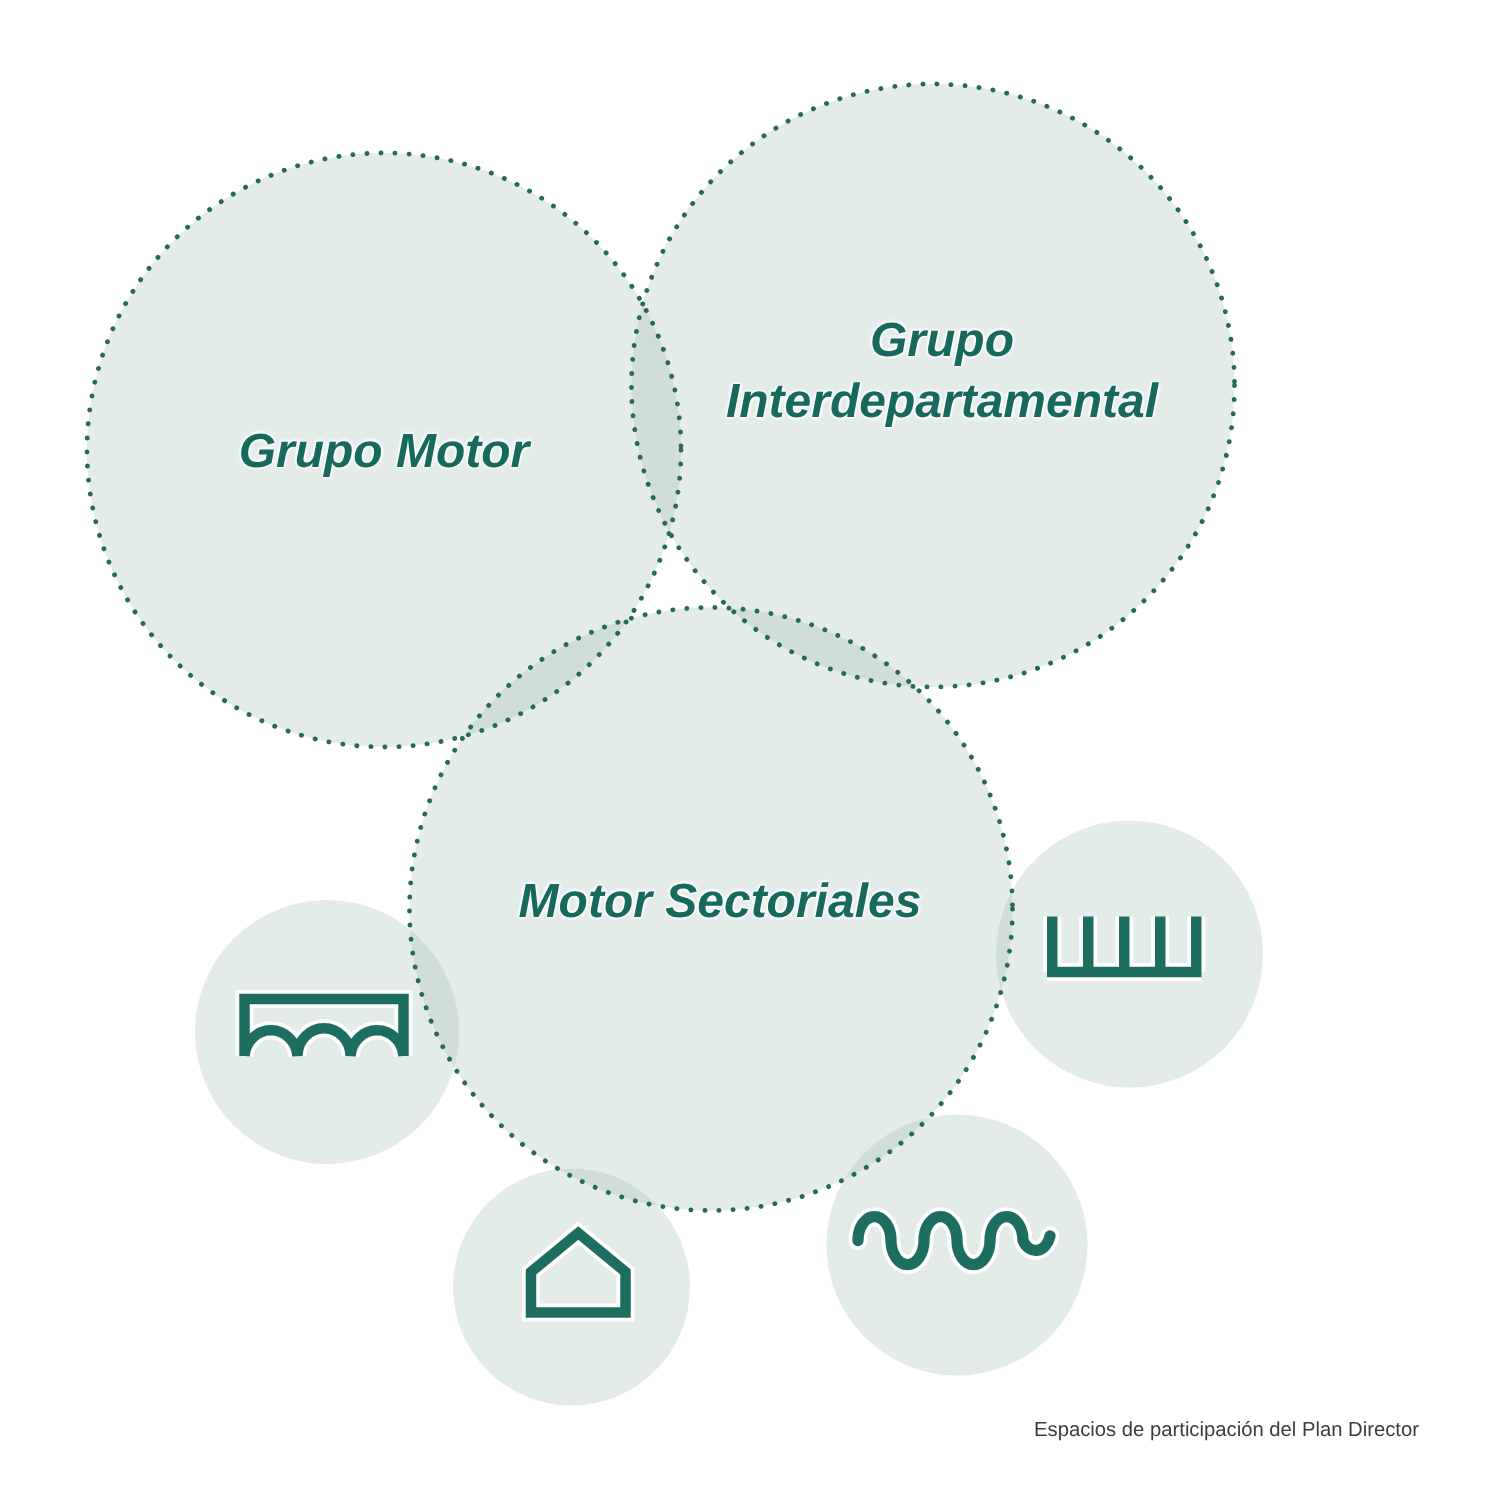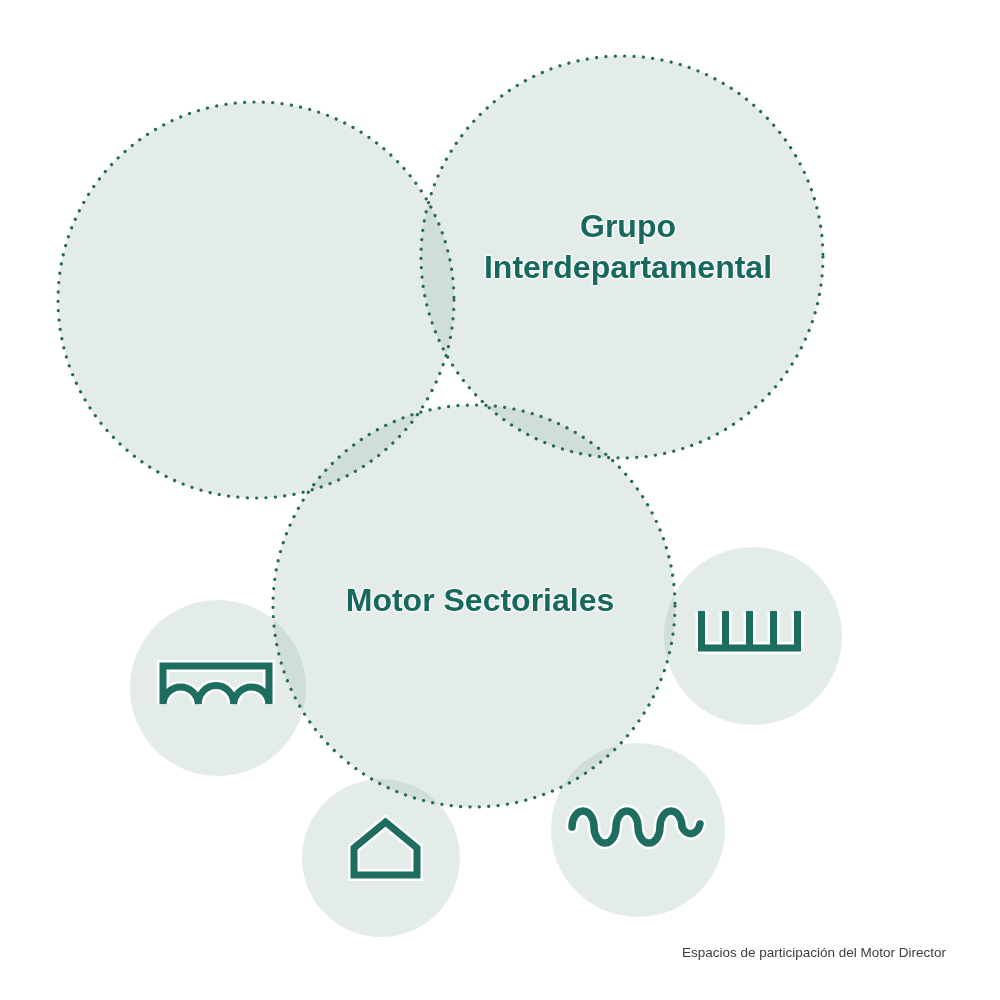--- a/index.html
+++ b/index.html
@@ -43,20 +43,21 @@
   }
   .ink.round { stroke-linecap: round; stroke-linejoin: round; stroke-width: 7.5; }
   .group-label {
     position: absolute;
     text-align: center;
     font-weight: bold;
     font-size: 32px;
     line-height: 41px;
     color: var(--accent-text);
     text-shadow: 0 1px 2px #fff, 0 -1px 2px #fff, 1px 0 2px #fff, -1px 0 2px #fff;
+    font-style: italic;
   }
   .label-motor   { left: 56px;  top: 280px; width: 400px; }
   .label-interdep{ left: 438px; top: 206px; width: 380px; }
   .label-mesas   { left: 280px; top: 580px; width: 400px; }
   .caption {
     position: absolute;
     right: 54px;
     top: 945px;
     font-size: 13.5px;
     line-height: 16px;
@@ -101,20 +102,21 @@
       <path class="halo" d="M354 875 V848 L385.5 822 L417 848 V875 Z"></path>
       <path class="ink" d="M354 875 V848 L385.5 822 L417 848 V875 Z"></path>
     </g>
 
     <g>
       <path class="halo round" d="M572 827 A11 16 0 0 1 594 827 A11 16 0 0 0 616 827 A11 16 0 0 1 638 827 A11 16 0 0 0 660 827 A11 16 0 0 1 682 827 A10 14 0 0 0 700 824"></path>
       <path class="ink round" d="M572 827 A11 16 0 0 1 594 827 A11 16 0 0 0 616 827 A11 16 0 0 1 638 827 A11 16 0 0 0 660 827 A11 16 0 0 1 682 827 A10 14 0 0 0 700 824"></path>
     </g>
   </svg>
 
+  <div class="group-label label-motor">Grupo Motor</div>
 
   <div class="group-label label-interdep">Grupo Interdepartamental</div>
 
   <div class="group-label label-mesas">Motor Sectoriales</div>
 
-  <div class="caption">Espacios de participación del Motor Director</div>
+  <div class="caption">Espacios de participación del Plan Director</div>
 
 </div>
 
 </body></html>

